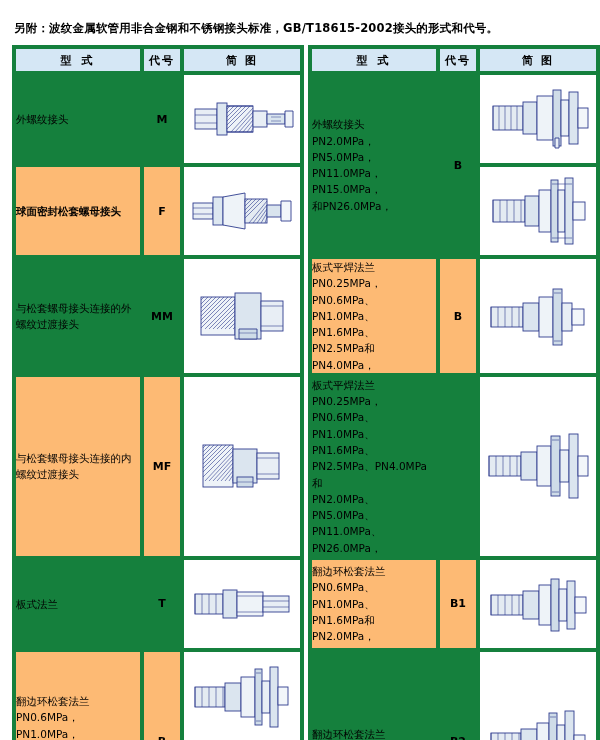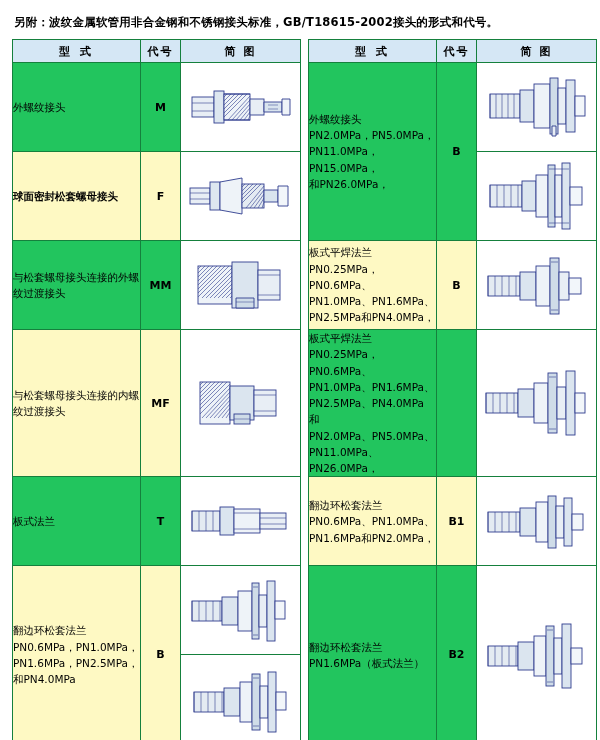--- a/index.html
+++ b/index.html
@@ -12,41 +12,41 @@
     height: 740px;
     font-family: "DejaVu Sans", "Liberation Sans", sans-serif;
     color: #000;
     overflow: hidden;
   }
   .page {
     position: relative;
     width: 600px;
     height: 740px;
     box-sizing: border-box;
-    padding: 14px 12px 0 12px;
+    padding: 20px 12px 0 12px;
   }
   .doc-title {
     font-size: 11.5px;
     font-weight: bold;
     line-height: 1.4;
     margin: 0 0 9px 2px;
     letter-spacing: 0.2px;
   }
   table.spec {
     border-collapse: collapse;
     width: 576px;
     table-layout: fixed;
   }
   table.spec col.c-type { width: 128px; }
   table.spec col.c-code { width: 40px; }
   table.spec col.c-fig  { width: 120px; }
   table.spec col.c-gap  { width: 8px; }
 
   table.spec th, table.spec td {
-    border: 1px solid #15803d;
+    border: 4px solid #15803d;
     vertical-align: middle;
     padding: 0;
   }
   thead th {
     background: #d5e7f5;
     height: 22px;
     font-size: 11px;
     font-weight: bold;
     text-align: center;
     letter-spacing: 3px;
@@ -68,22 +68,22 @@
   td.code {
     text-align: center;
     font-size: 11px;
     font-weight: bold;
   }
   td.fig {
     background: #ffffff;
     text-align: center;
     height: 88px;
   }
-  .tint { background: #fef9c3; }
-  .plain { background: #22c55e; }
+  .tint { background: #fdba74; }
+  .plain { background: #15803d; }
   .bold-line { font-weight: bold; }
 
   svg { display: block; margin: 0 auto; }
 
   .fitting-wrap {
     width: 118px;
     height: 100%;
     display: flex;
     align-items: center;
     justify-content: center;

